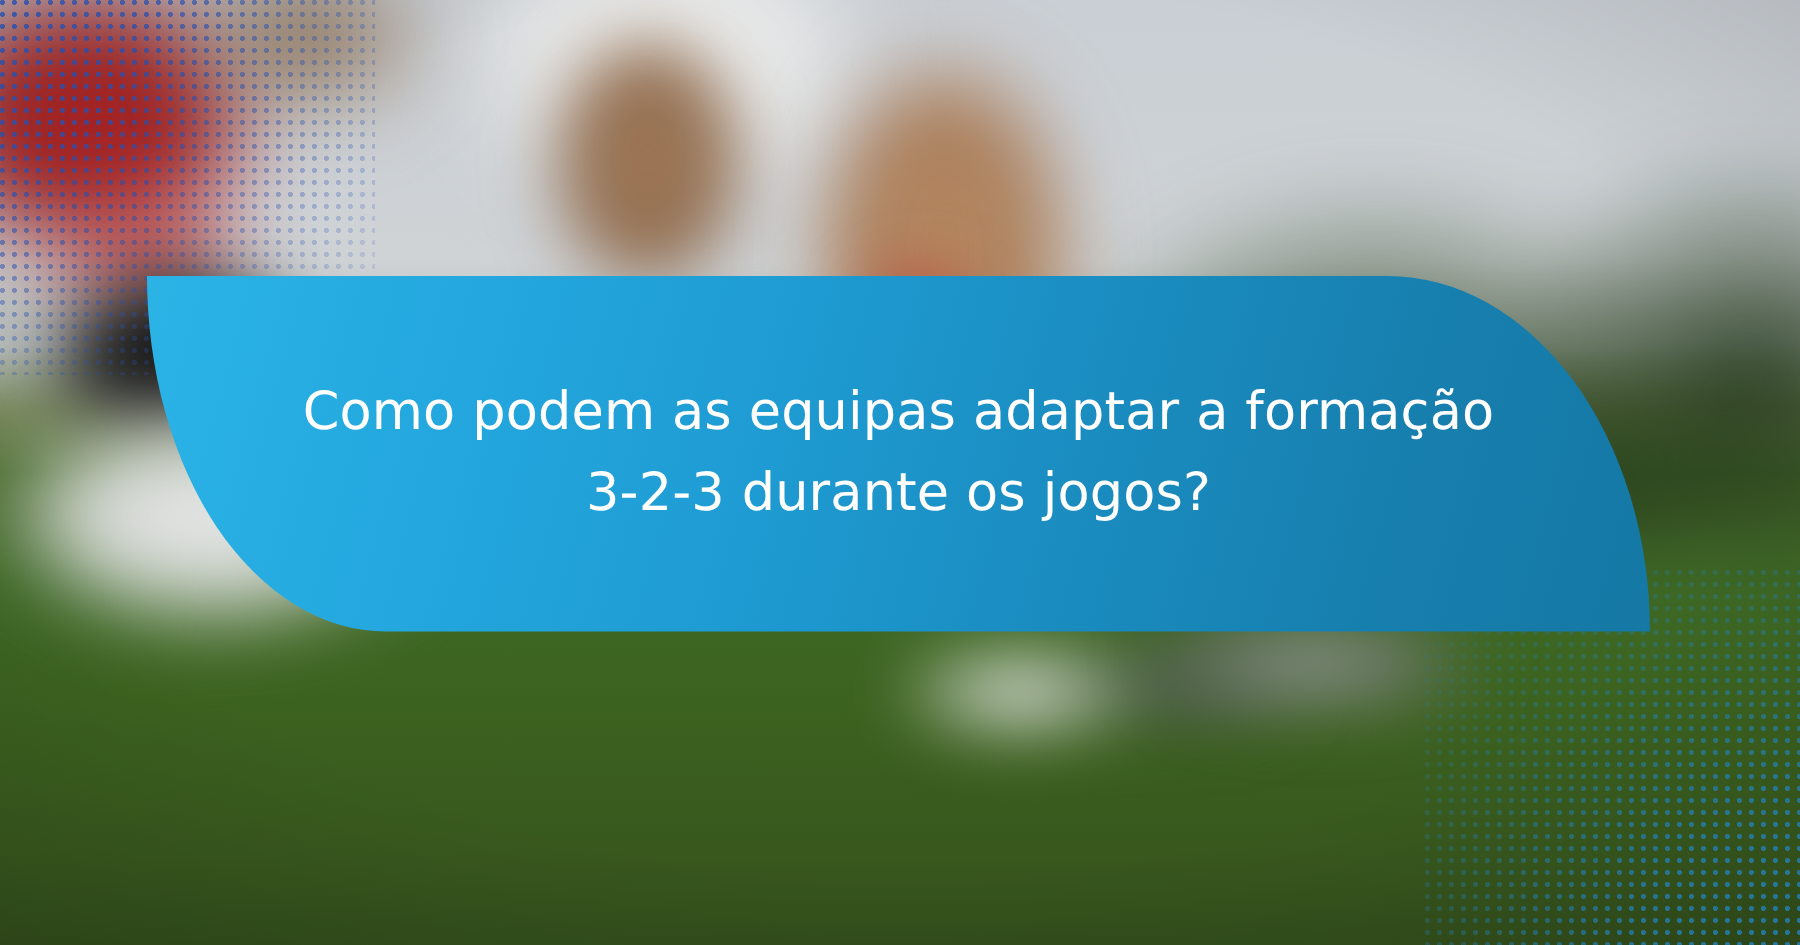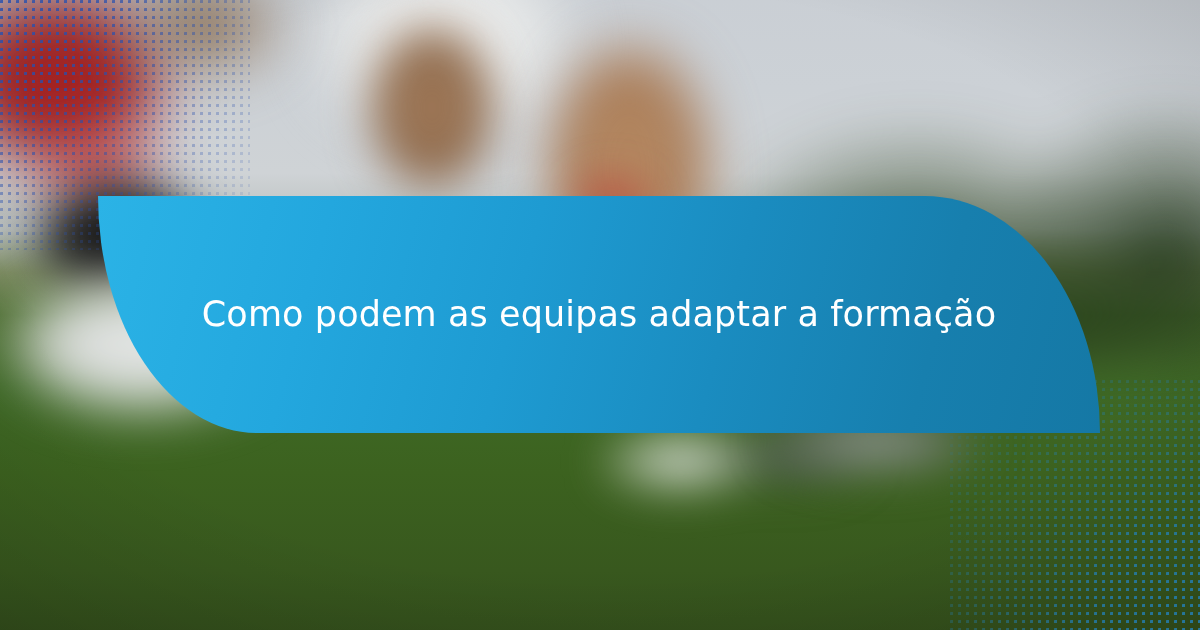--- a/index.html
+++ b/index.html
@@ -192,21 +192,21 @@
       radial-gradient(circle at 1.6px 1.6px, rgba(35,130,190,0.8) 1.5px, rgba(0,0,0,0) 1.9px);
     background-size: 8px 8px;
     -webkit-mask-image: radial-gradient(circle at 100% 100%, rgba(0,0,0,1) 0%, rgba(0,0,0,0.9) 30%, rgba(0,0,0,0.42) 64%, rgba(0,0,0,0) 100%);
     mask-image: radial-gradient(circle at 100% 100%, rgba(0,0,0,1) 0%, rgba(0,0,0,0.9) 30%, rgba(0,0,0,0.42) 64%, rgba(0,0,0,0) 100%);
   }
 
   
   .banner-wrap {
     position: absolute;
     left: 98px;
-    top: 196px;
+    top: 184px;
     width: 1002px;
     height: 237px;
   }
   .banner-shape {
     position: absolute;
     inset: 0;
     background: linear-gradient(105deg, #2bb3e6 0%, #23a7de 22%, #1e9bd2 42%, #1a8cc0 62%, #177fae 82%, #1578a5 100%);
     border-radius: 0 0 0 0;
     
     border-bottom-left-radius: 160px 238px;
@@ -255,16 +255,17 @@
     <div class="bg-vignette"></div>
   </div>
 
   <div class="dots dots-tl"></div>
   <div class="dots dots-br"></div>
 
   <div class="banner-wrap">
     <div class="banner-shape"></div>
     <div class="banner-text">
       <div class="headline-line">Como podem as equipas adaptar a formação</div>
+      <div class="headline-line">3-2-3 durante os jogos?</div>
     </div>
   </div>
 
 </div>
 
 </body></html>

